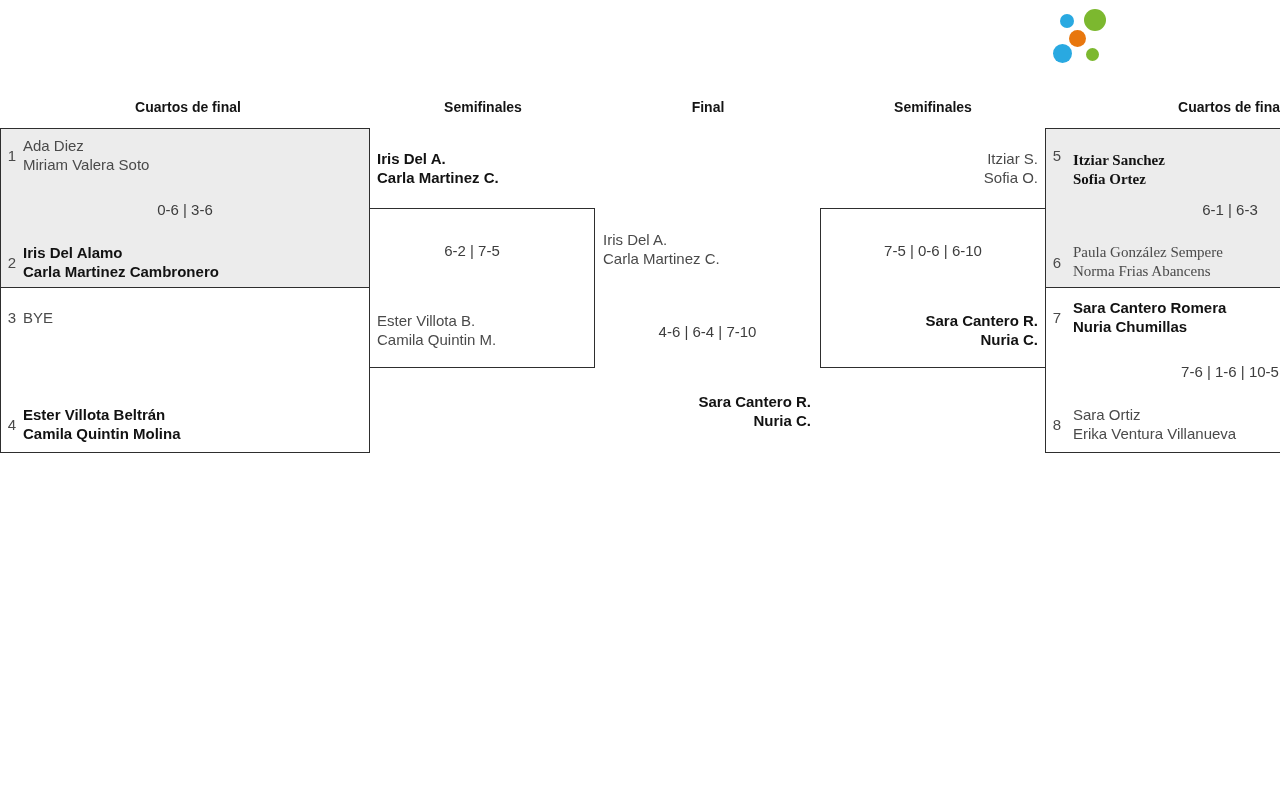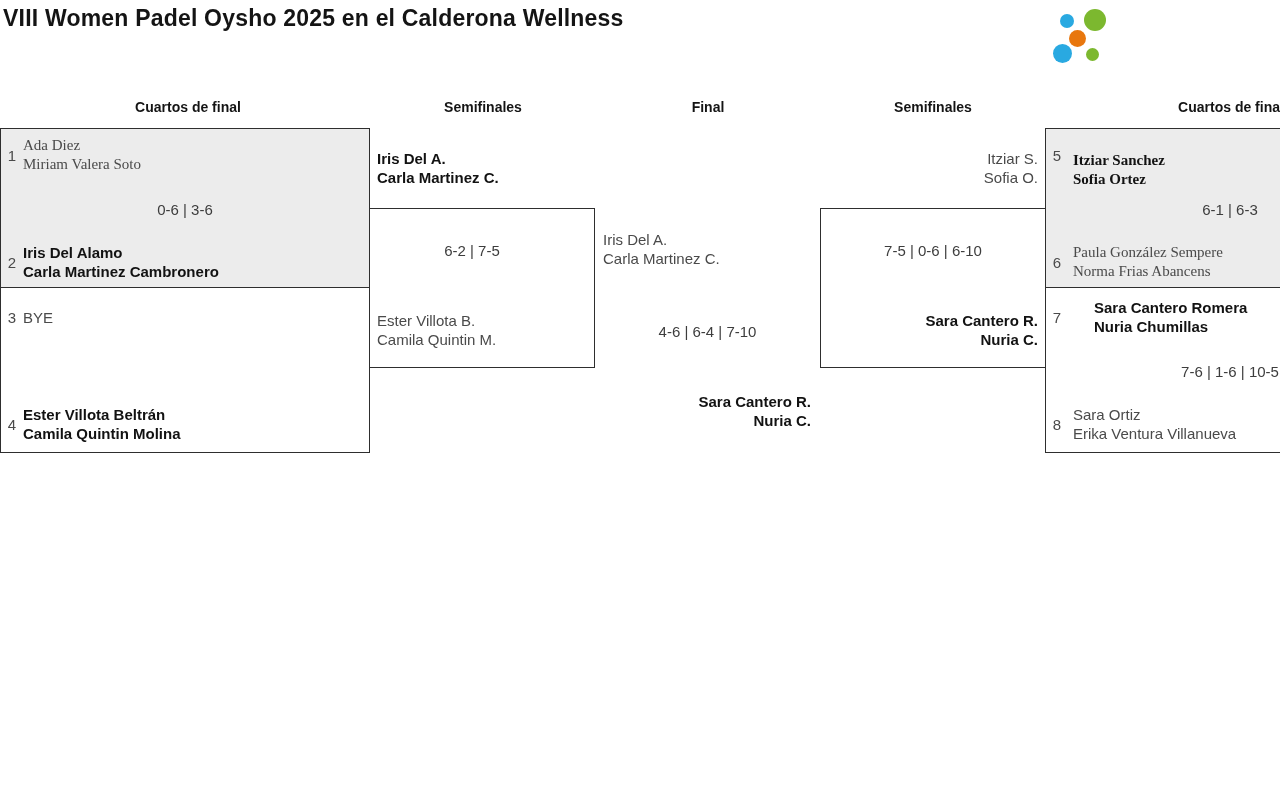--- a/index.html
+++ b/index.html
@@ -54,46 +54,45 @@
   }
   .team { position:absolute; font-size:15px; line-height:19px; white-space:nowrap; }
   .team.loser  { color:#4a4a4a; font-weight:400; }
   .team.winner { color:#121212; font-weight:700; }
   .team.alignr { text-align:right; }
   .score {
     position:absolute; font-size:15px; line-height:19px;
     color:#3d3d3d; text-align:center; white-space:nowrap;
   }
   
-  #qf1-s1 { left:5px;  top:146px; } #qf1-t1 { left:23px; top:136px;font-family:Liberation Serif, serif; }
+  #qf1-s1 { left:5px;  top:146px; } #qf1-t1 { left:23px; top:136px; }
   #qf1-sc { left:0px;  top:200px; width:370px; }
   #qf1-s2 { left:5px;  top:253px; } #qf1-t2 { left:23px; top:243px; }
   #qf2-s1 { left:5px;  top:308px; } #qf2-t1 { left:23px; top:308px; }
   #qf2-s2 { left:5px;  top:415px; } #qf2-t2 { left:23px; top:405px; }
   #sf1-t1 { left:377px; top:149px; }
   #sf1-sc { left:369px; top:241px; width:206px; }
   #sf1-t2 { left:377px; top:311px; }
   #fin-t1 { left:603px; top:230px; }
   #fin-sc { left:597px; top:322px; width:221px; }
   #fin-t2 { left:600px; top:392px; width:211px; }
   #sf2-t1 { left:820px; top:149px; width:218px; }
   #sf2-sc { left:820px; top:241px; width:226px; }
   #sf2-t2 { left:820px; top:311px; width:218px; }
   #qf3-s1 { left:1050px; top:146px; } #qf3-t1 { left:1073px; top:151px;font-family:Liberation Serif, serif; }
   #qf3-sc { left:1045px; top:200px; width:370px; }
   #qf3-s2 { left:1050px; top:253px; } #qf3-t2 { left:1073px; top:243px;font-family:Liberation Serif, serif; }
-  #qf4-s1 { left:1050px; top:308px; } #qf4-t1 { left:1073px; top:298px;margin-left:21px; }
+  #qf4-s1 { left:1050px; top:308px; } #qf4-t1 { left:1073px; top:298px; }
   #qf4-sc { left:1045px; top:362px; width:370px; }
   #qf4-s2 { left:1050px; top:415px; } #qf4-t2 { left:1073px; top:405px; }
 </style>
 </head>
 <body>
 
 <div class="page-title">
-  <div>VIII Women Padel Oysho 2025 en el Calderona Wellness</div>
 </div>
 
 <a class="logo">
   <span class="dot dot-green-big"></span>
   <span class="dot dot-blue-small"></span>
   <span class="dot dot-orange"></span>
   <span class="dot dot-blue-big"></span>
   <span class="dot dot-green-small"></span>
 </a>
 

